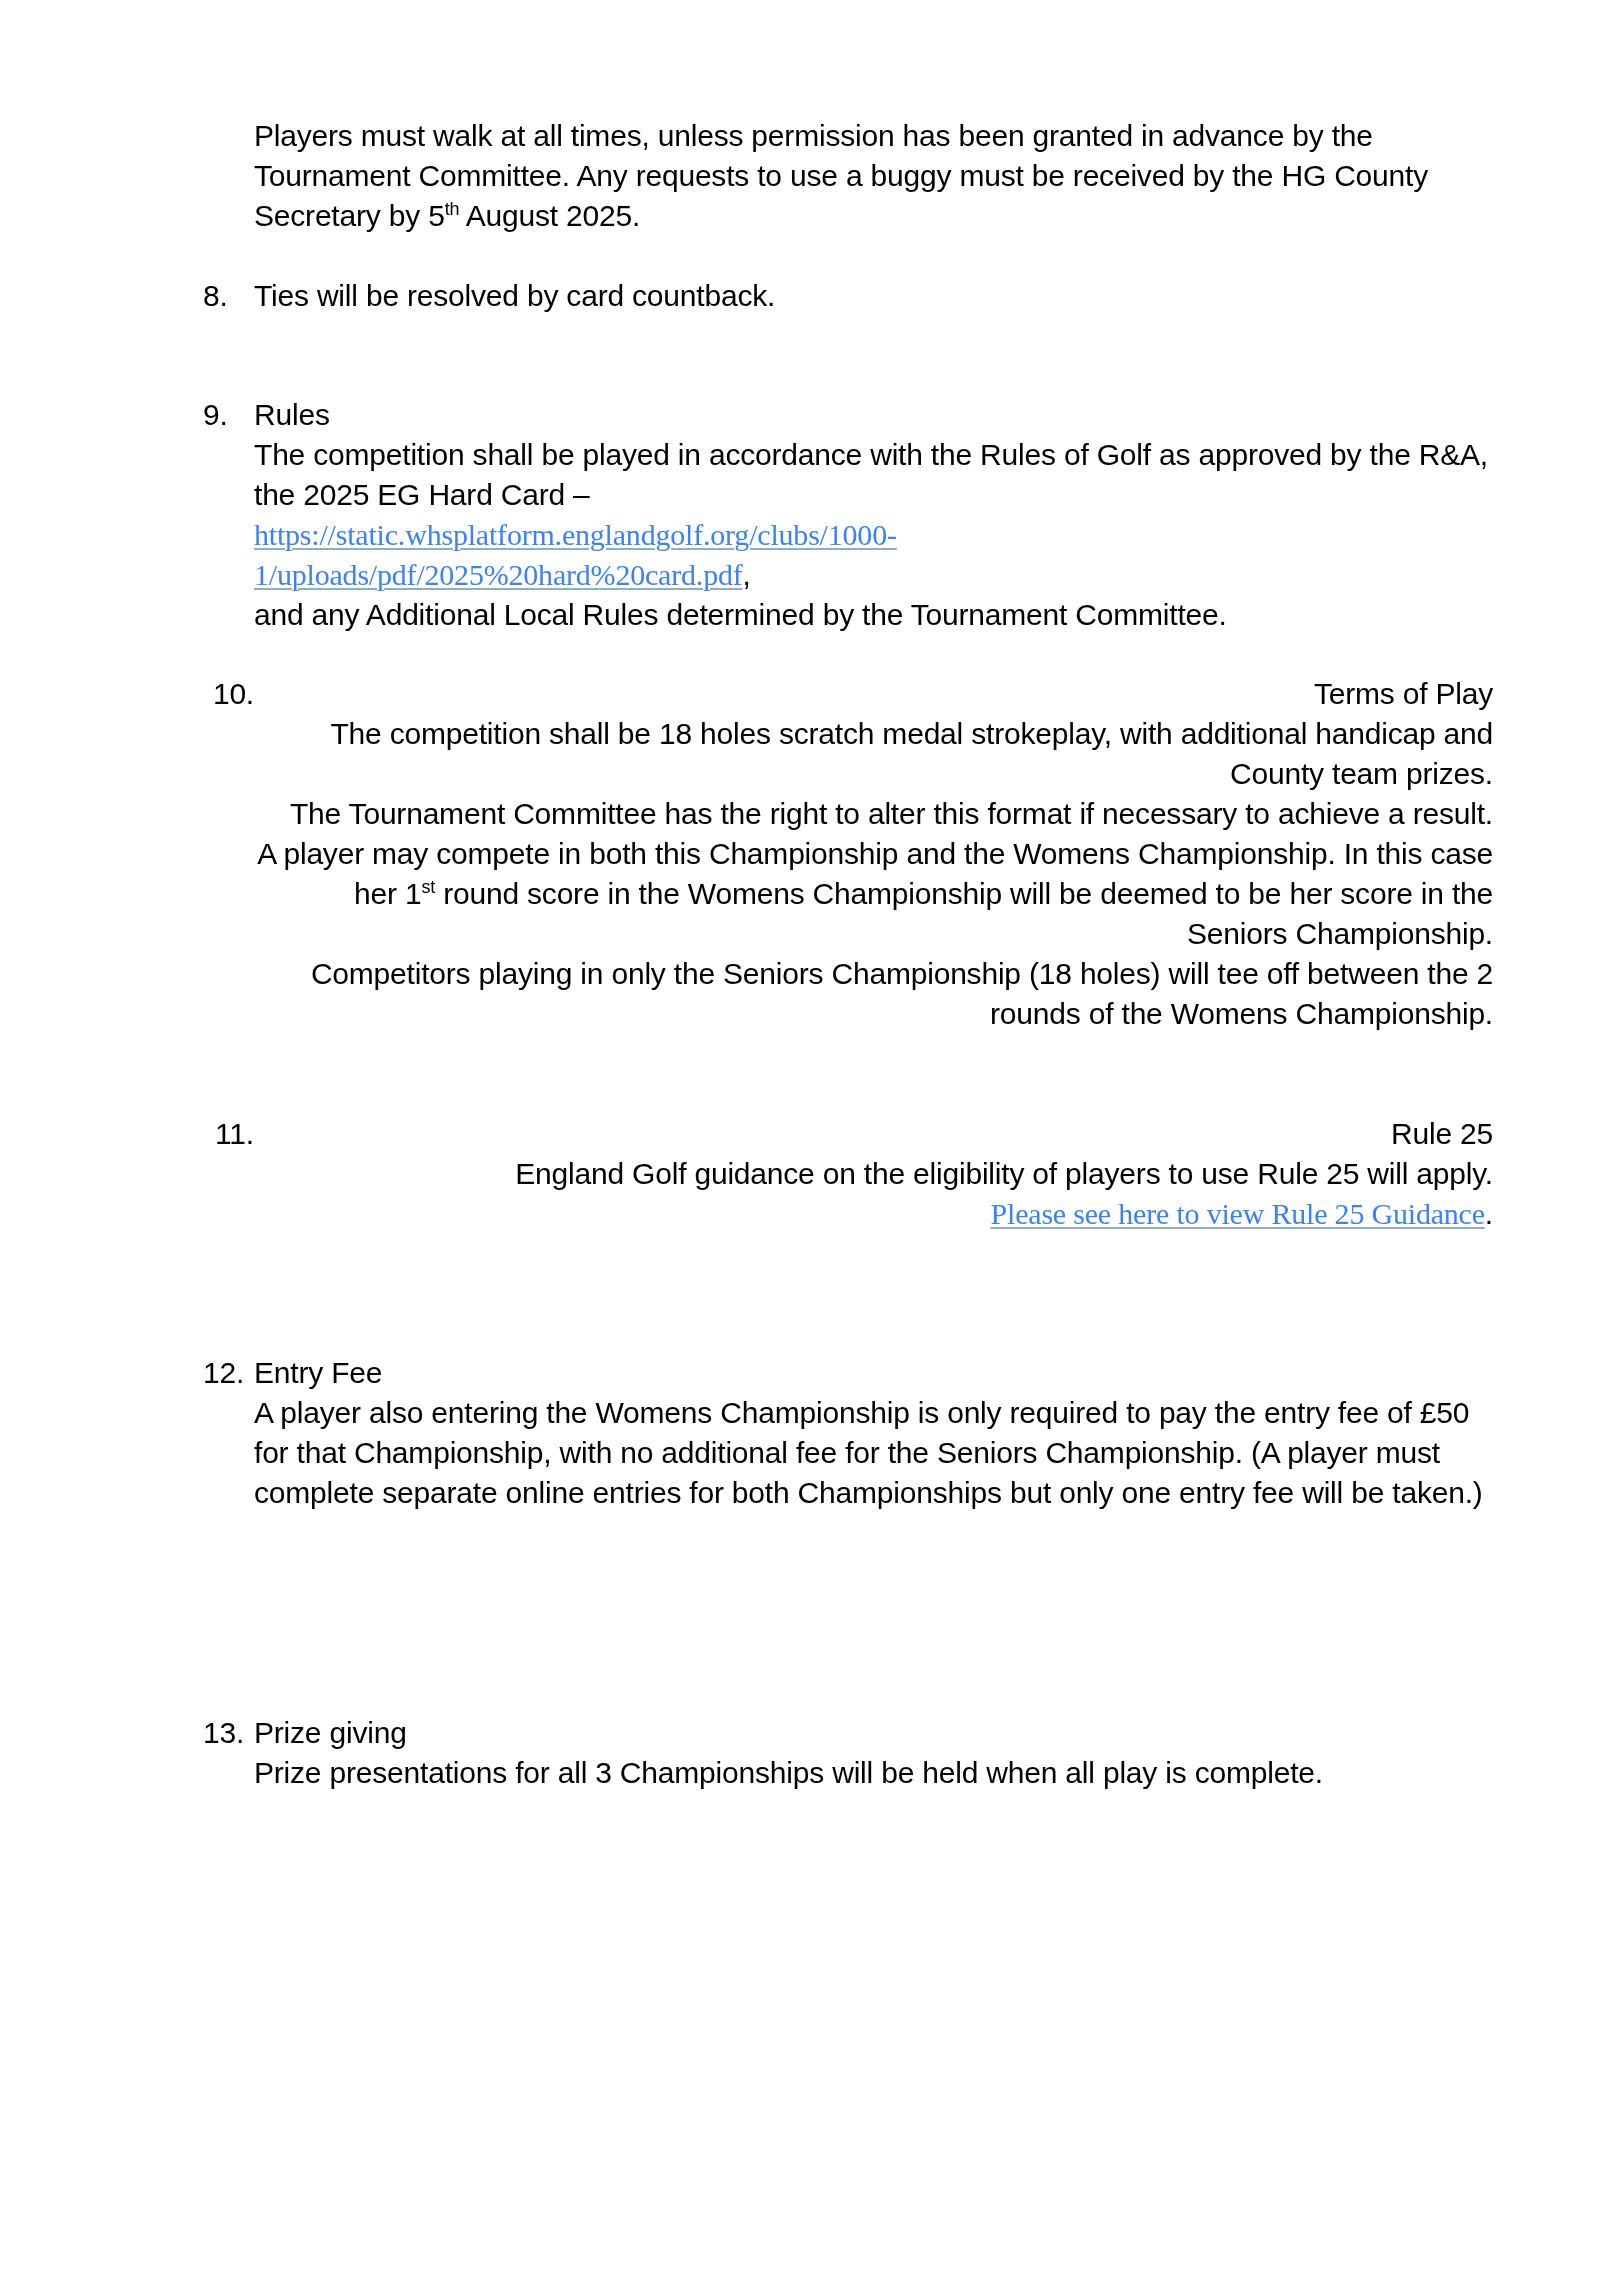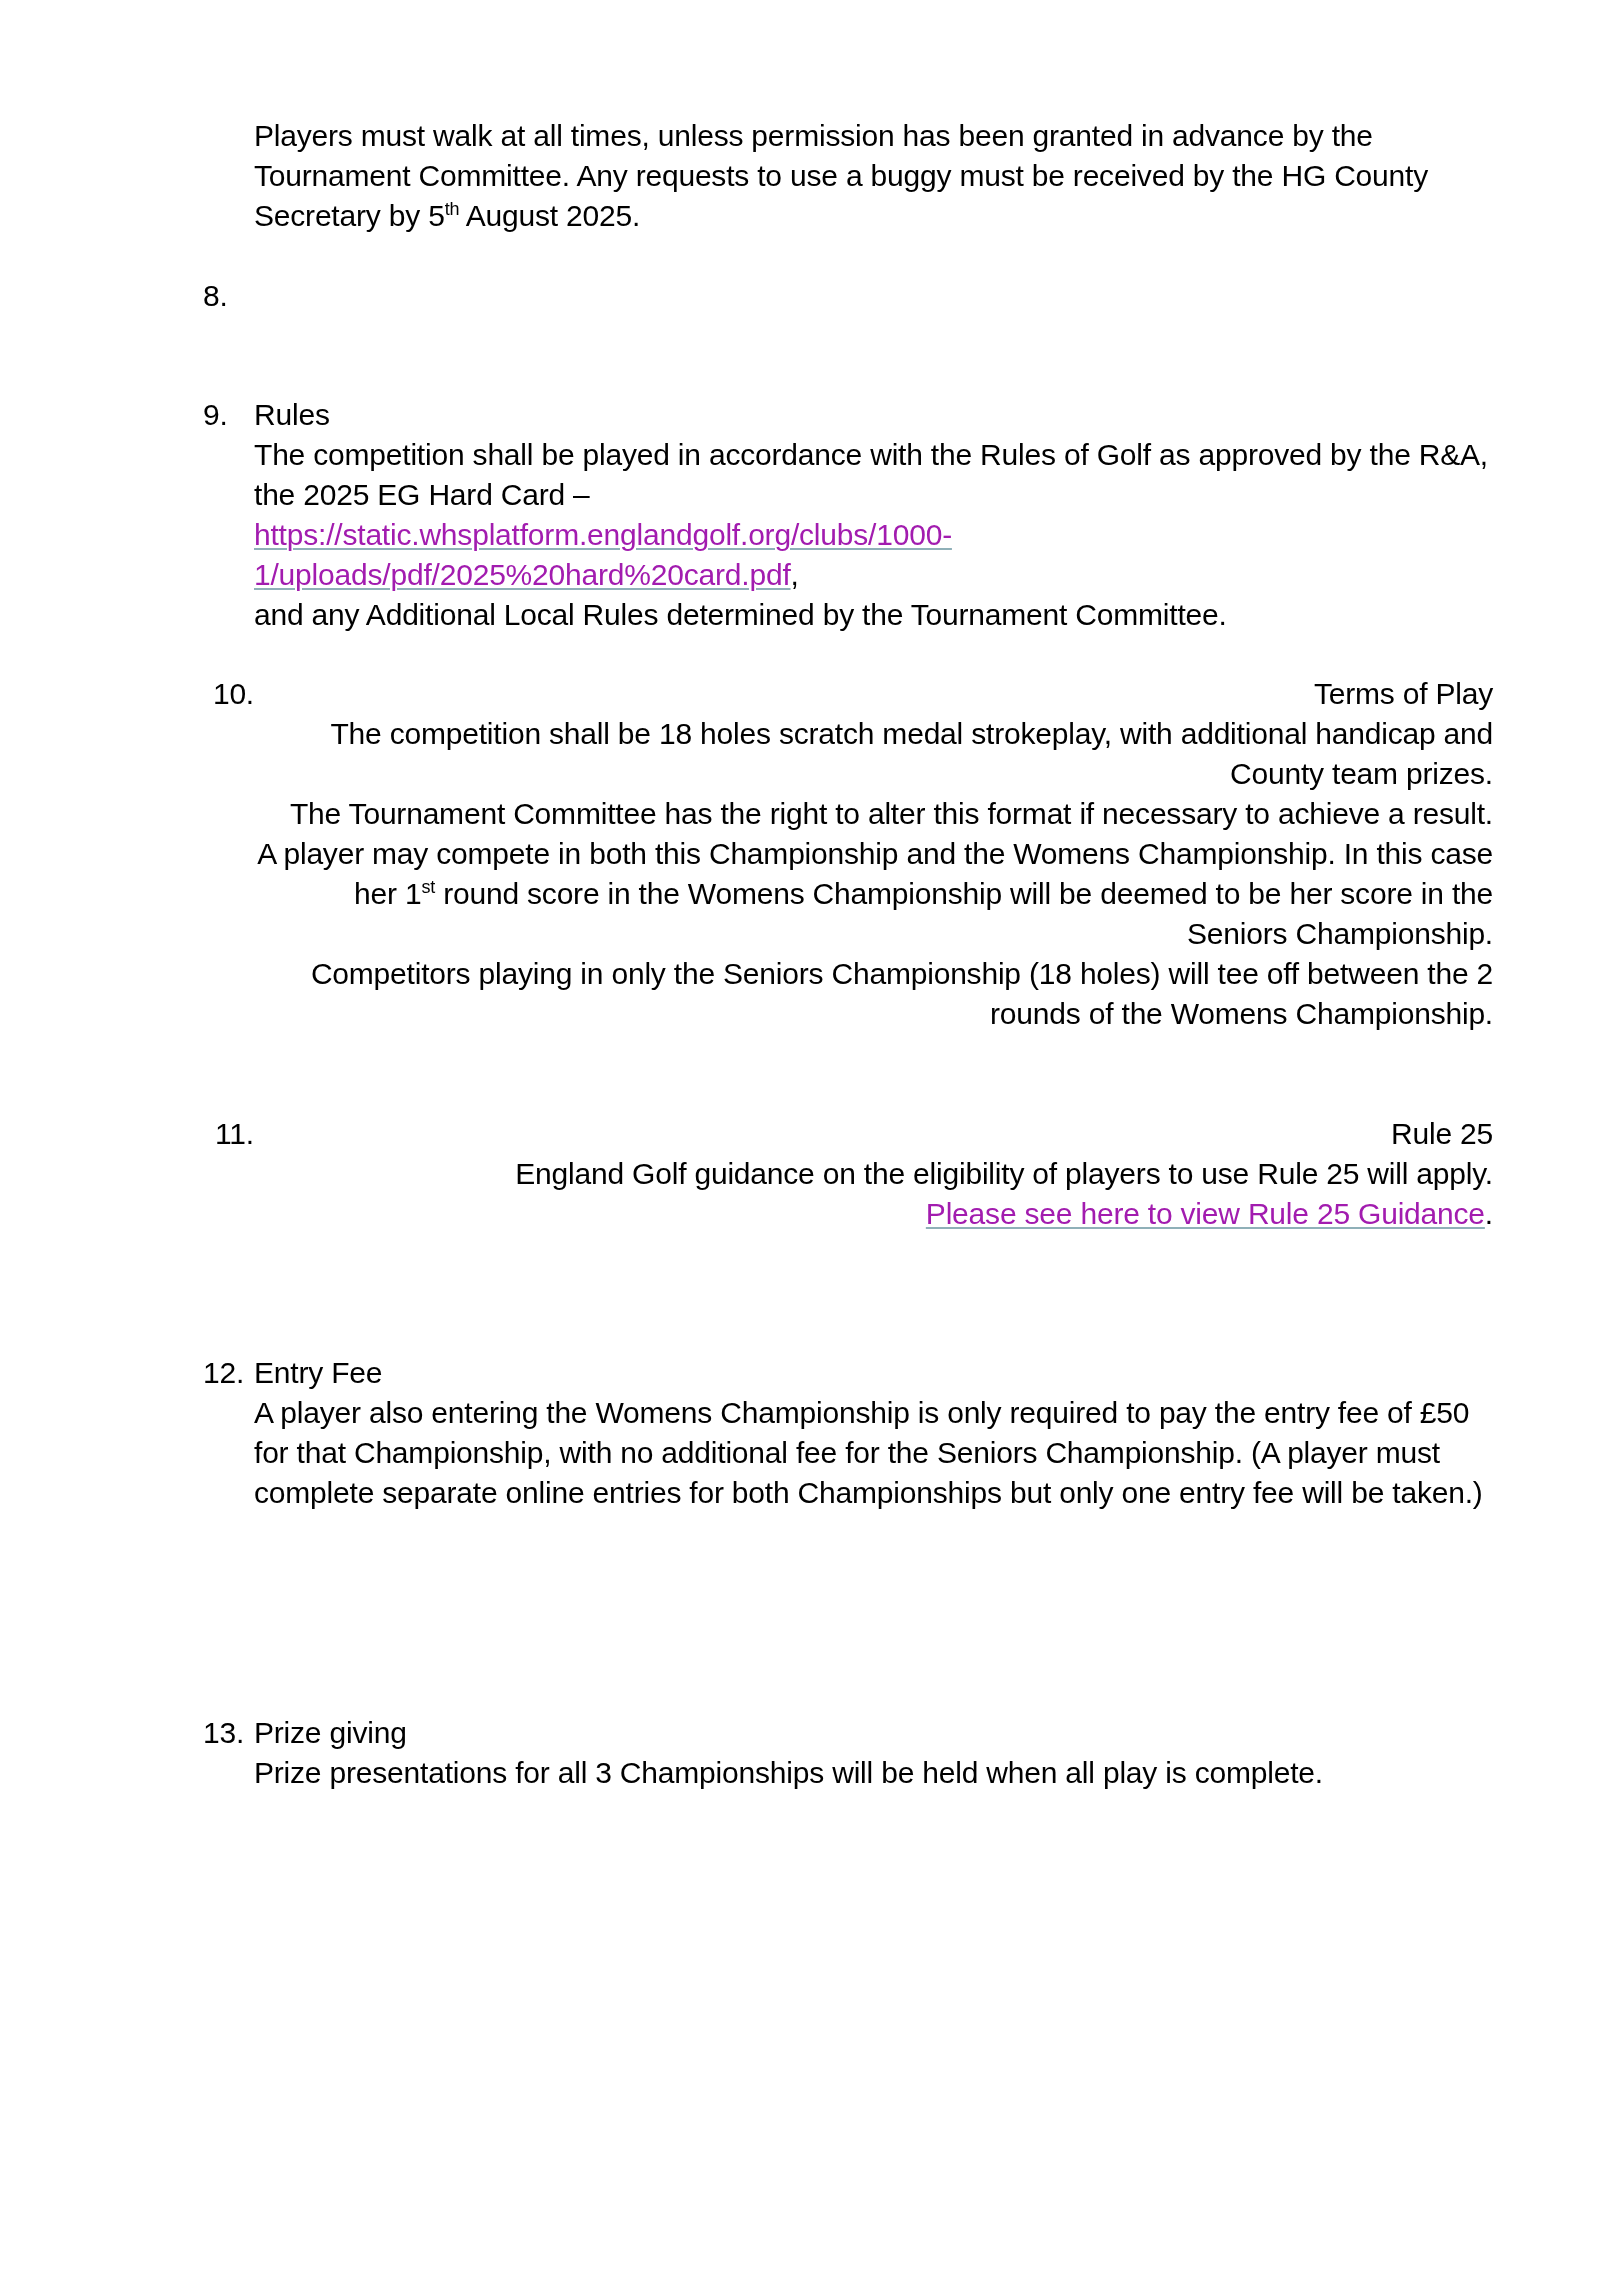--- a/index.html
+++ b/index.html
@@ -47,38 +47,42 @@
       display: block;
       padding-left: 51px;
     }
     .item .body p { margin: 0; }
     sup {
       font-size: 18px;
       line-height: 0;
       vertical-align: 11.4px;
     }
     a.link {
-      color: #a21caf;
+      color: #3b82f6;
       text-decoration: underline;
       text-decoration-color: #8fb0b8;
       text-underline-offset: 3.2px;
       text-decoration-thickness: 1.6px;
+      font-family: Liberation Serif, serif;
     }
   </style>
 </head>
 <body>
 
 <div class="page">
 
   <div class="para" style="top:116px;">
     <span>Players must walk at all times, unless permission has been granted in advance by the Tournament Committee. Any requests to use a buggy must be received by the HG County Secretary by 5</span><sup>th</sup><span> August 2025.</span>
   </div>
 
   <div class="item" style="top:276px;">
     <span class="num">8.</span>
+    <div class="body">
+      <p>Ties will be resolved by card countback.</p>
+    </div>
   </div>
 
   <div class="item" style="top:395px;">
     <span class="num">9.</span>
     <span class="heading">Rules</span>
     <div class="body">
       <p>The competition shall be played in accordance with the Rules of Golf as approved by the R&amp;A, the 2025 EG Hard Card –</p>
       <p>
         <a class="link" href="#"><span>https://static.whsplatform.englandgolf.org/clubs/1000-</span><br><span>1/uploads/pdf/2025%20hard%20card.pdf</span></a><span>,</span>
       </p>

